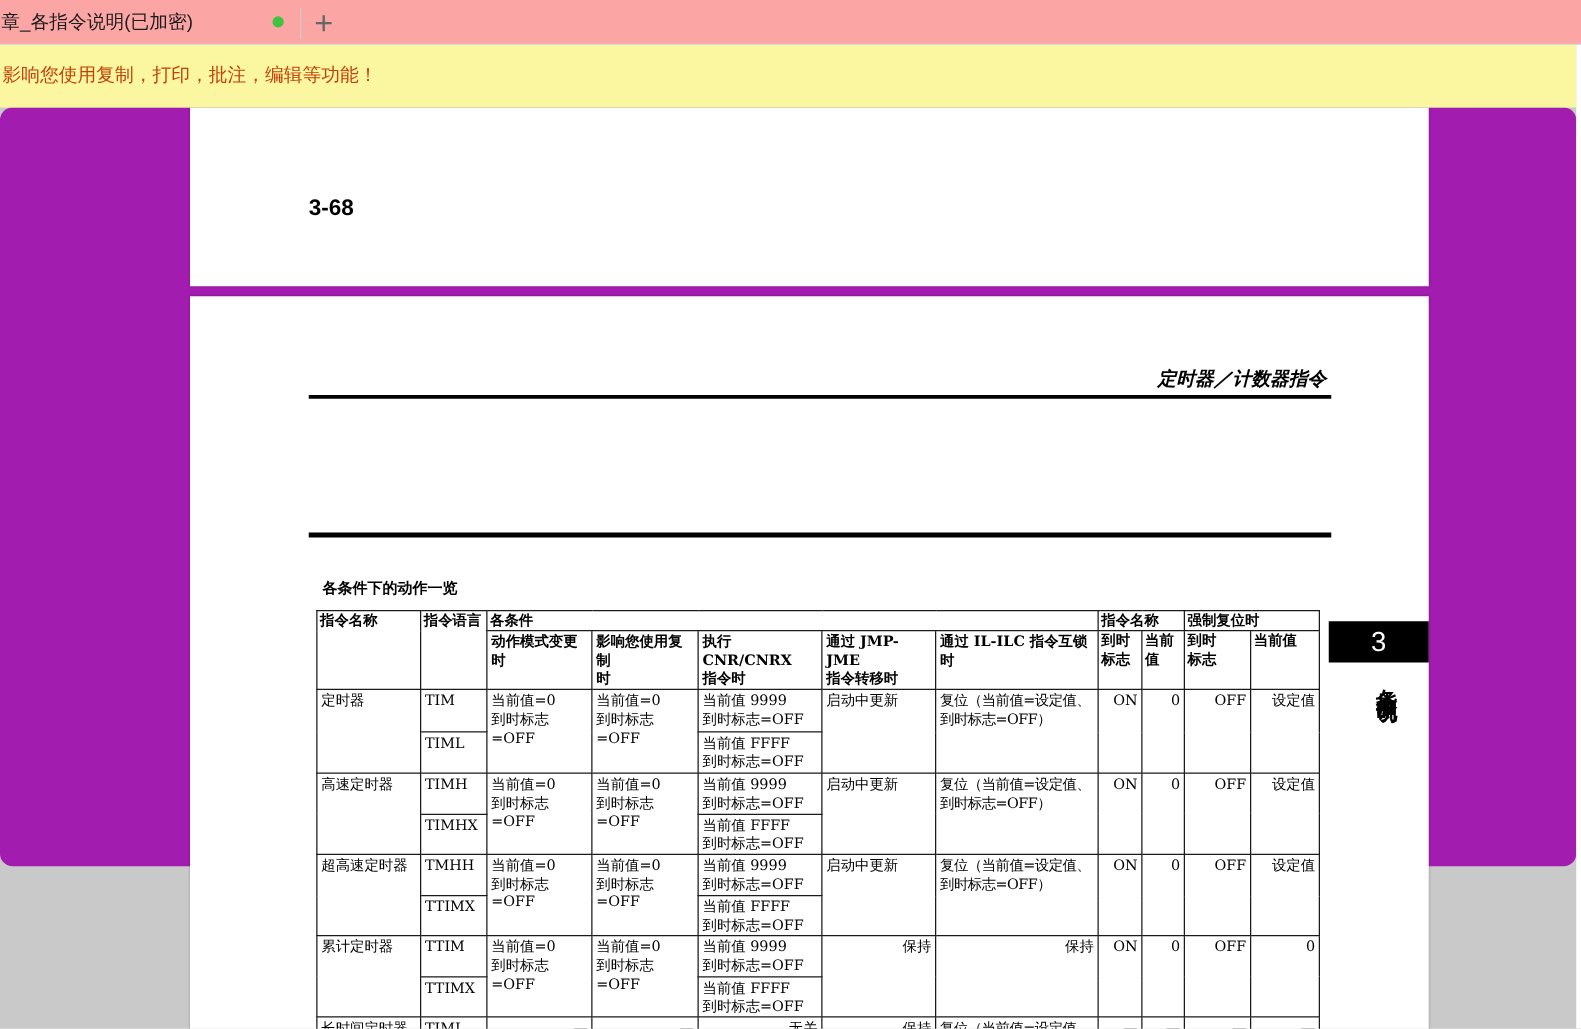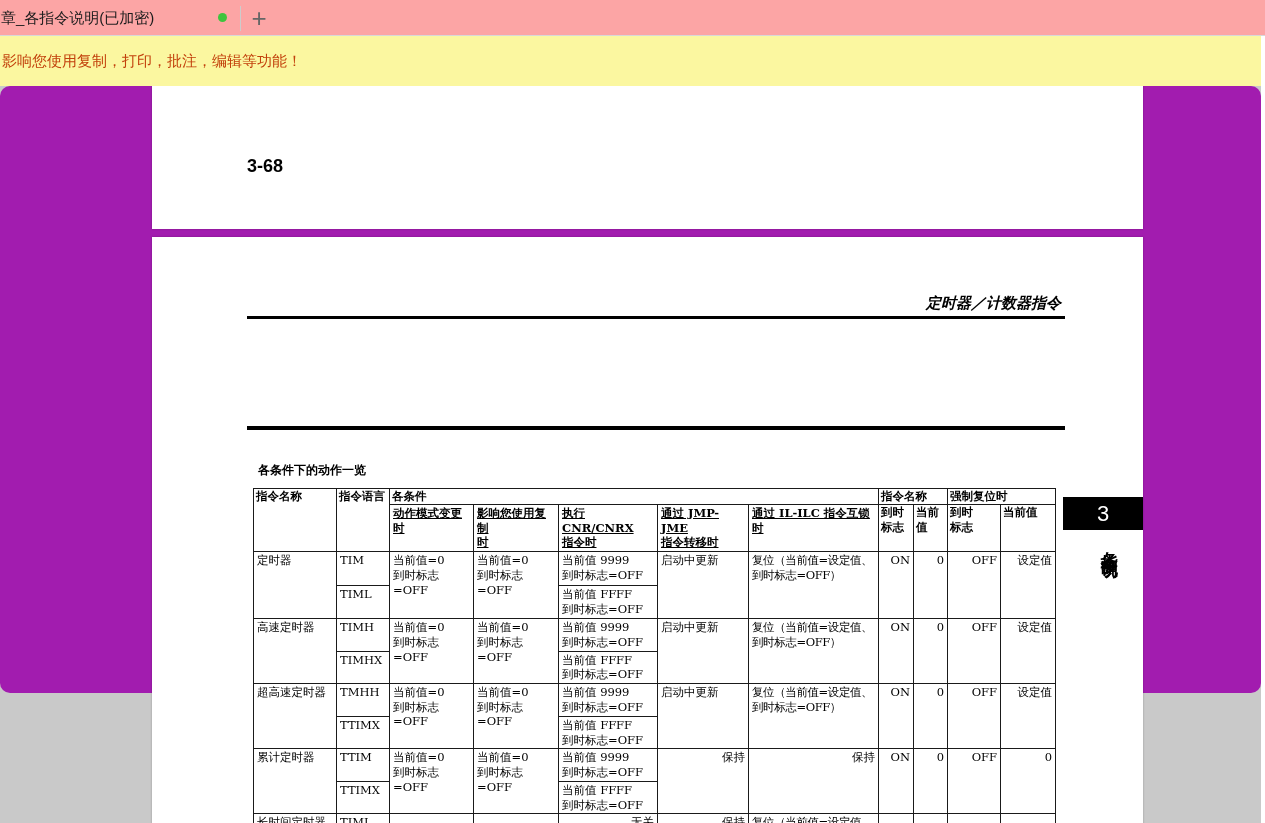--- a/index.html
+++ b/index.html
@@ -55,21 +55,21 @@
                    font-size: 17px; font-weight: bold; letter-spacing: 3px; color: #000; }
 
   
   .doc-table { position: absolute; left: 101px; top: 251px; border-collapse: collapse;
                table-layout: fixed; width: 802px;
                font-family: "DejaVu Serif", "Liberation Serif", serif;
                font-size: 11.5px; color: #000; }
   .doc-table td { border: 1px solid #1a1a1a; vertical-align: top; padding: 1px 3px;
                   line-height: 1.28; white-space: pre-line; overflow: hidden; }
   .doc-table td.hdr { font-weight: bold; text-align: left; padding: 0 2px; }
-  .doc-table td.hdrL { font-weight: bold; text-align: left; padding: 1px 3px; text-decoration: underline; }
+  .doc-table td.hdrL { font-weight: bold; text-align: left; padding: 1px 3px; }
   .doc-table td.c { text-align: right; }
   .doc-table td.tight { letter-spacing: -0.4px; }
 </style>
 </head>
 <body>
 
 <div class="tabbar">
   <div class="tab-title">章_各指令说明(已加密)</div>
   <span class="tab-dot"></span>
   <span class="tab-sep"></span>

